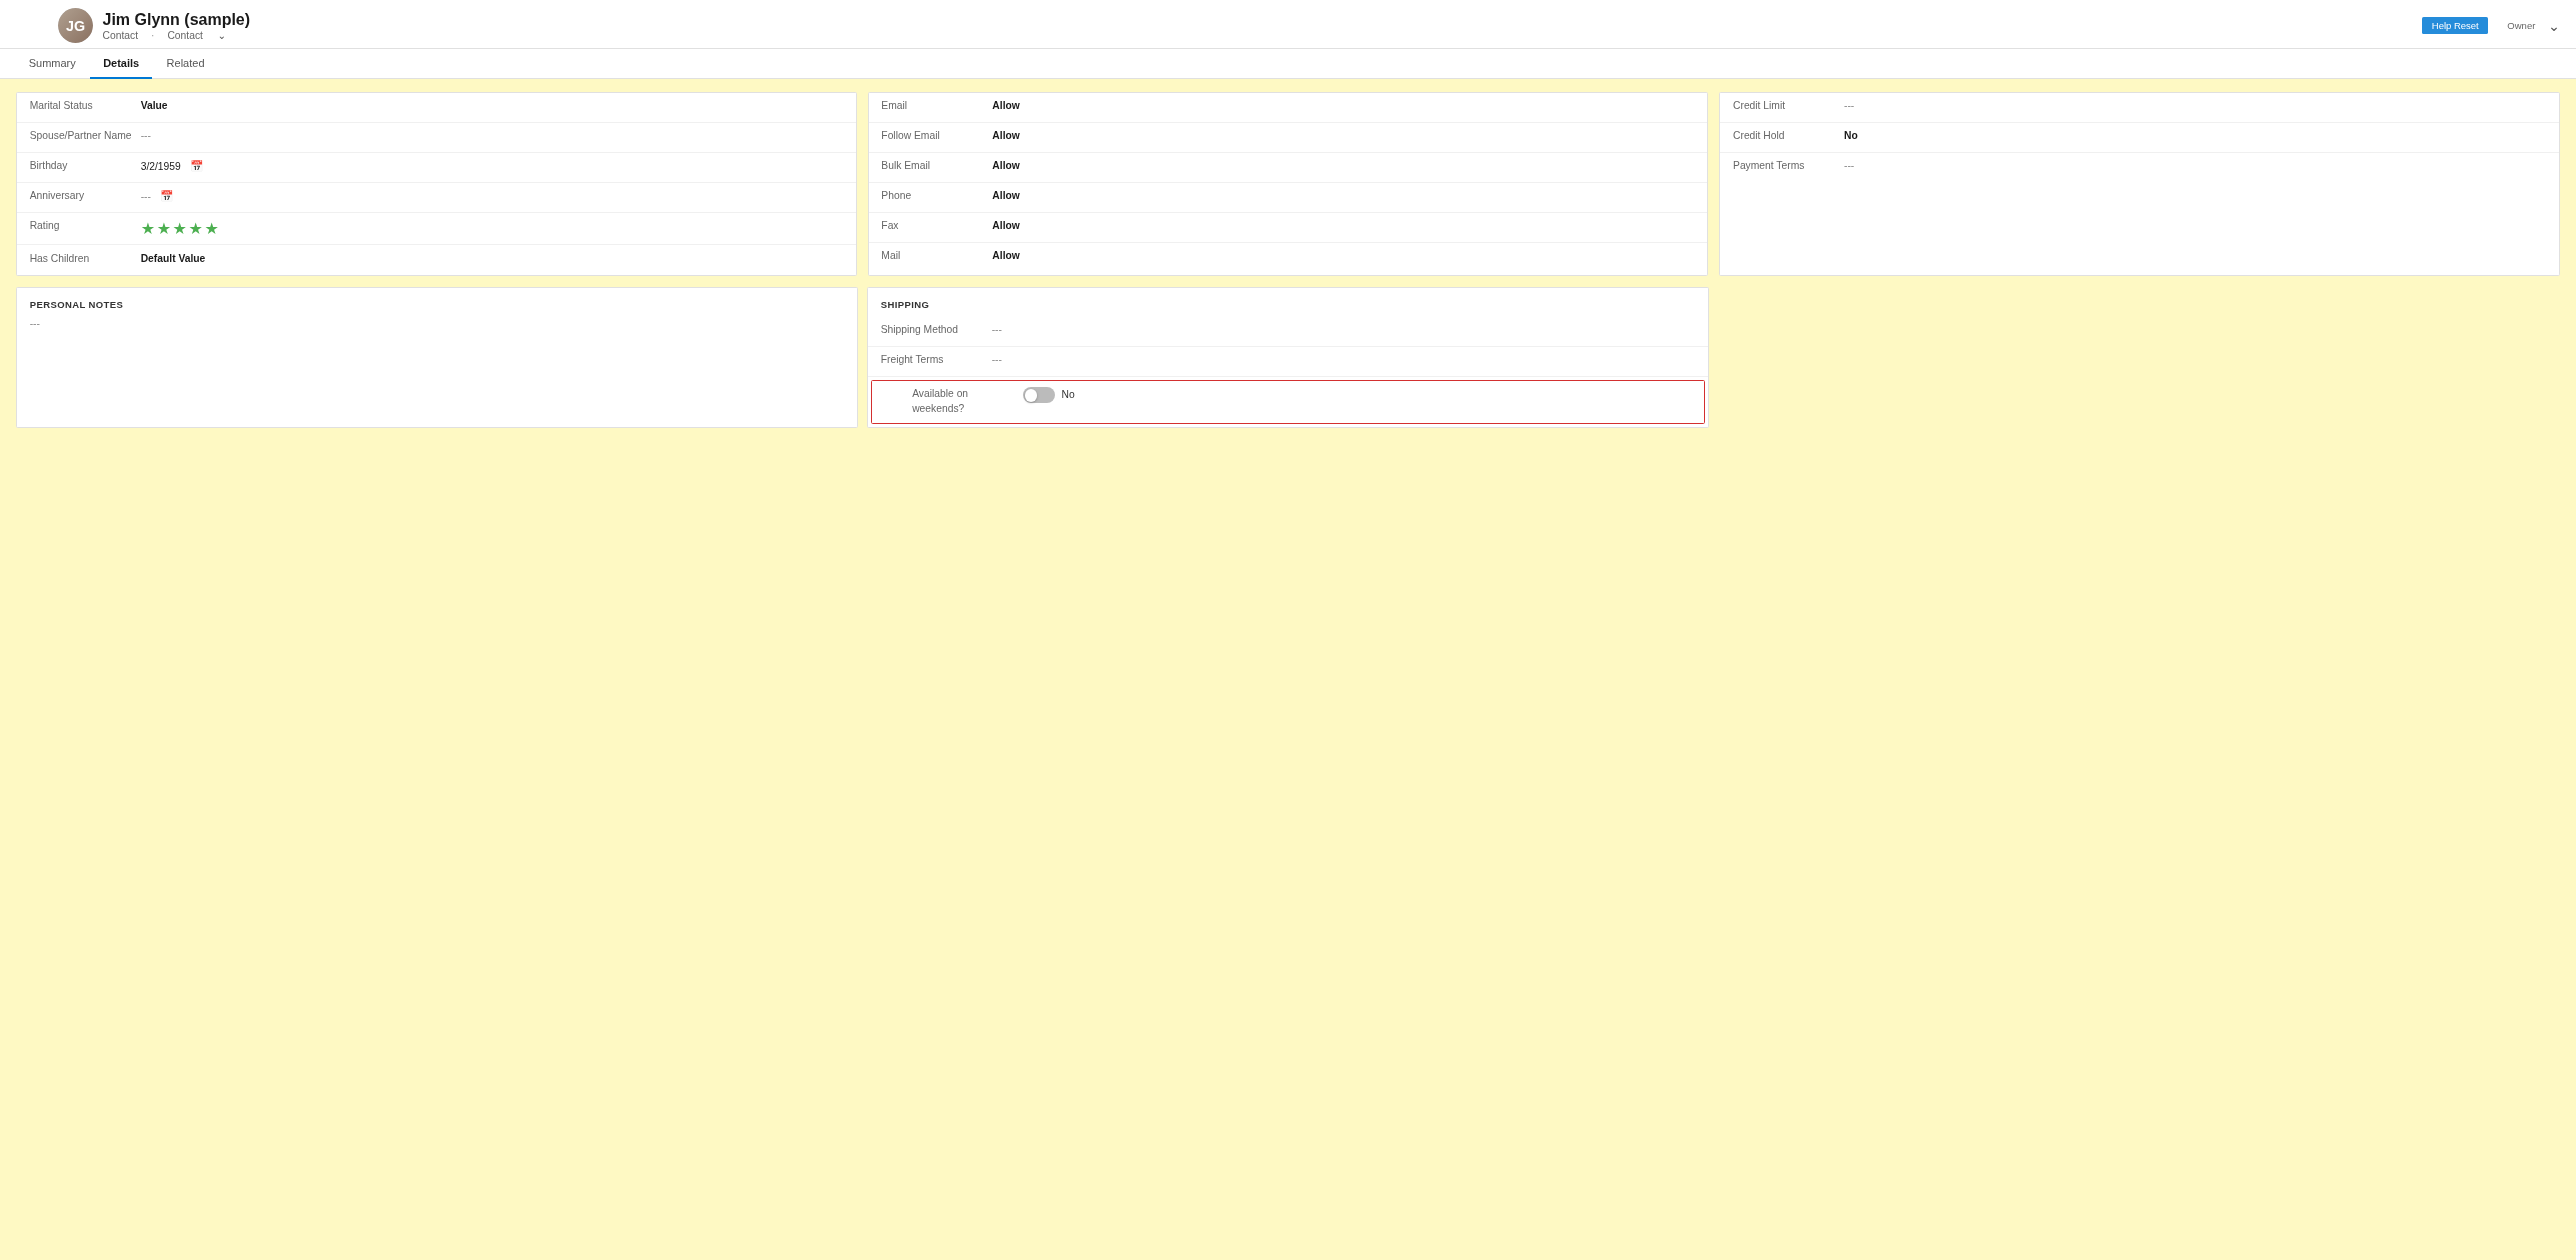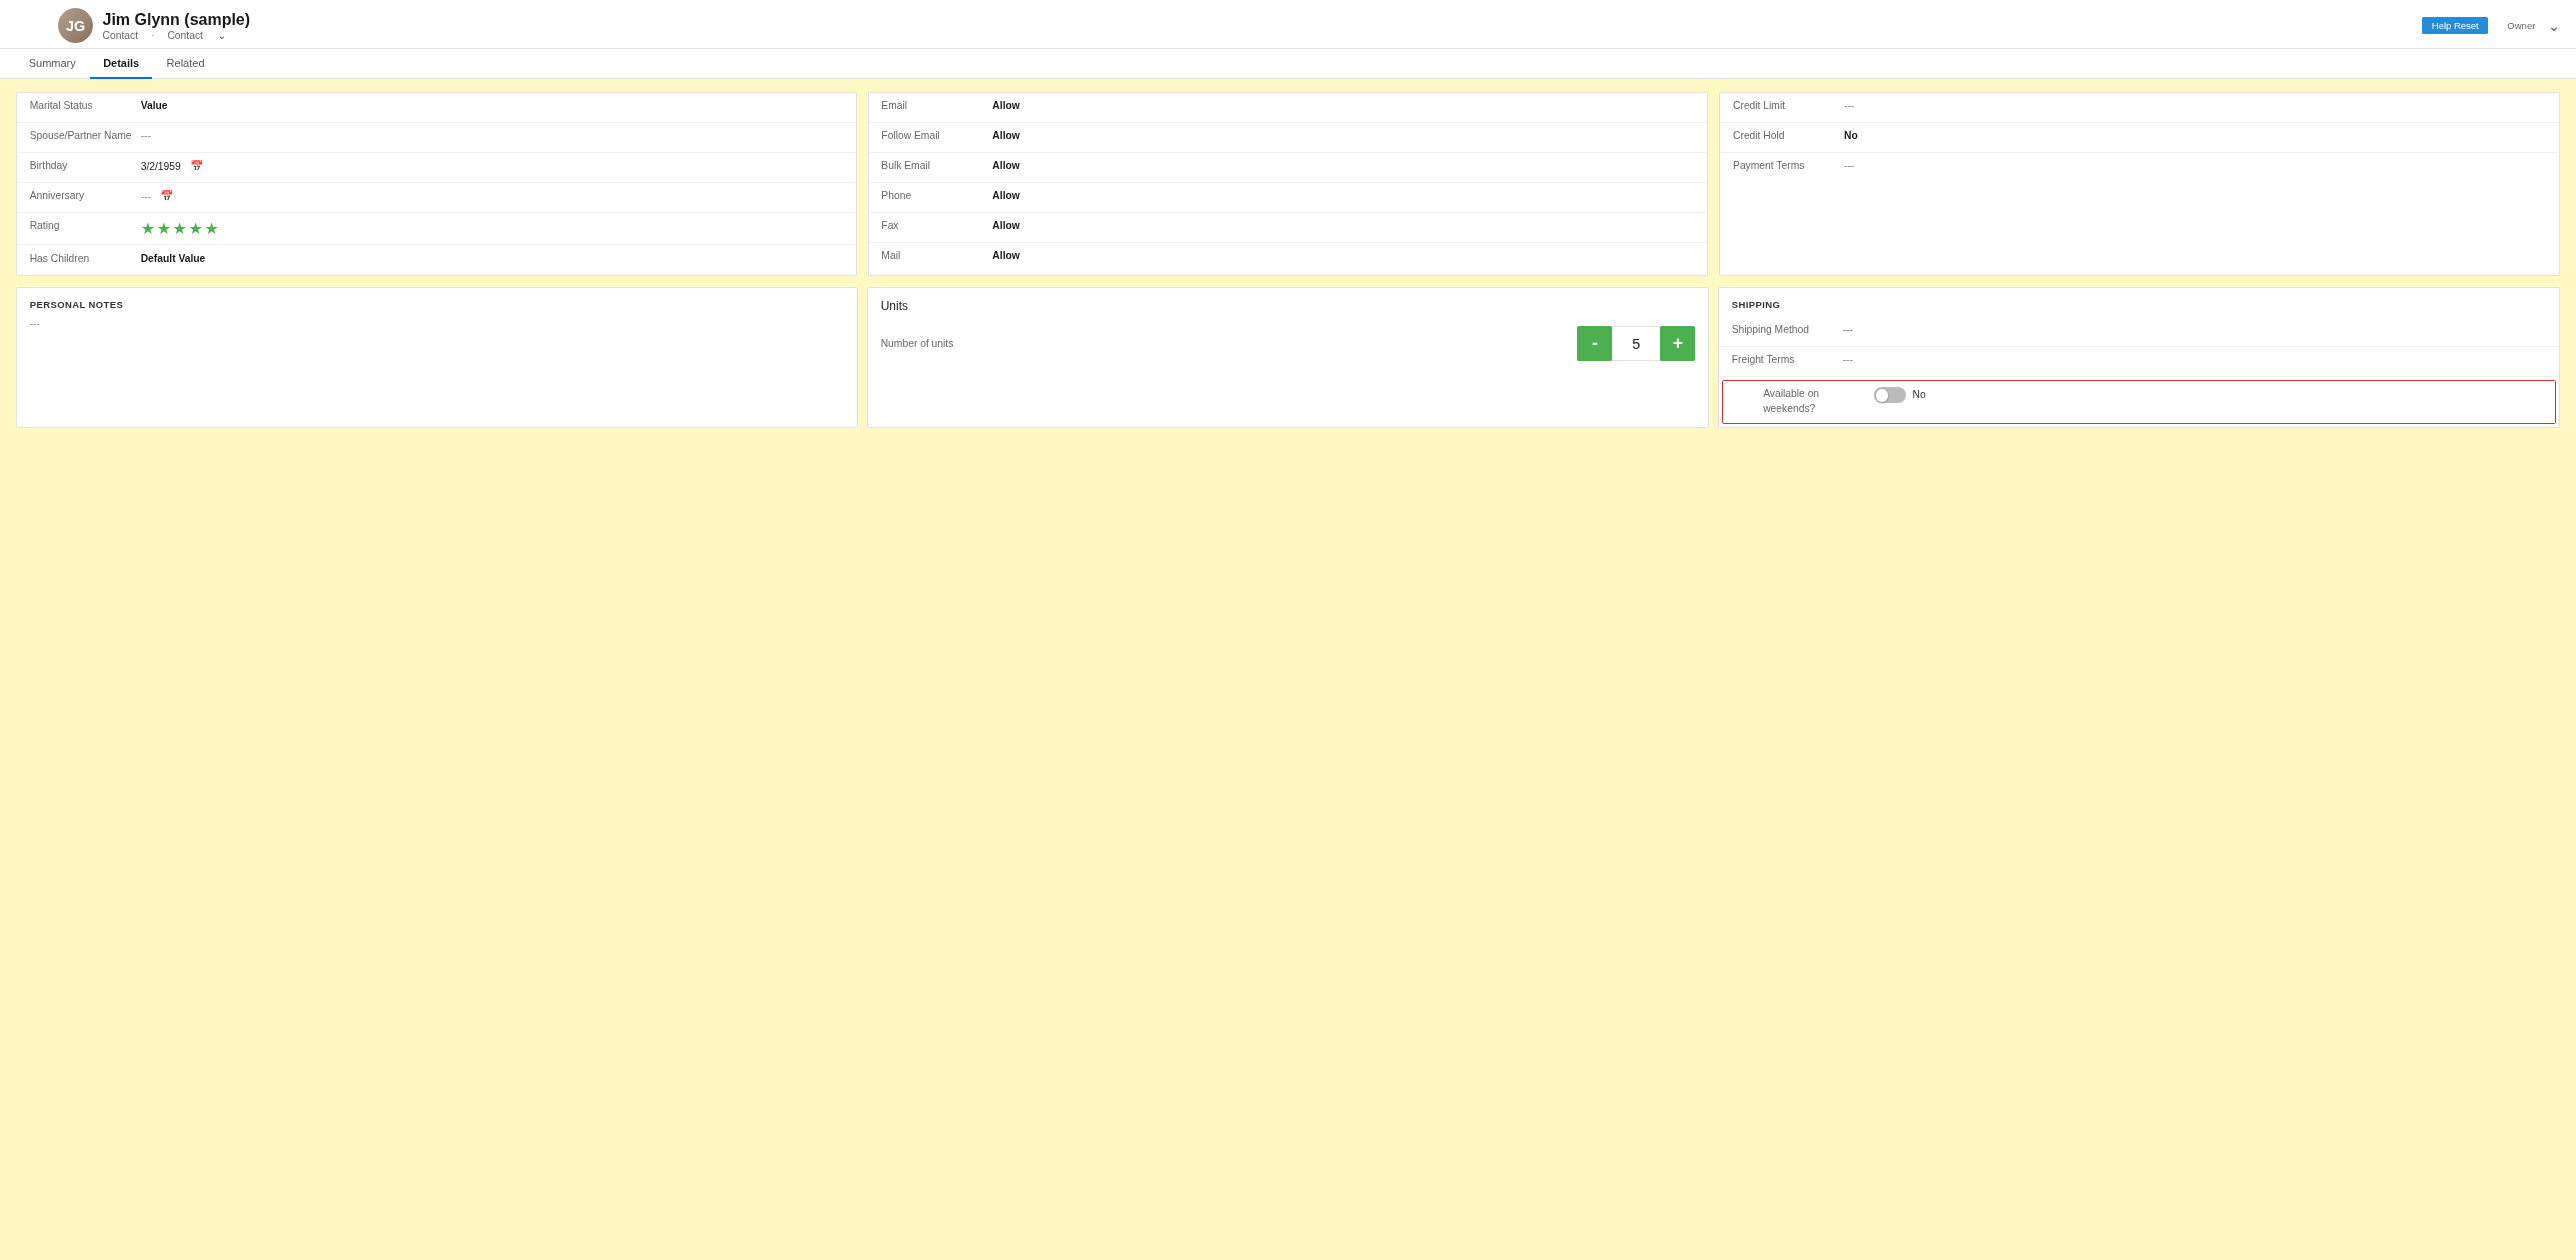--- a/index.html
+++ b/index.html
@@ -198,31 +198,20 @@
     </div>
   </div>
 
   <div class="bottom-row">
 
     <div class="personal-notes">
       <div class="personal-notes-title">PERSONAL NOTES</div>
       <div class="personal-notes-content">---</div>
     </div>
 
-    <div class="units-card">
-      <div class="units-title">Units</div>
-      <div class="units-row">
-        <span class="units-label">Number of units</span>
-        <div class="units-controls">
-          <button class="units-btn">-</button>
-          <div class="units-value">5</div>
-          <button class="units-btn">+</button>
-        </div>
-      </div>
-    </div>
 
     <div class="shipping-card">
       <div class="card-section-title">SHIPPING</div>
       <div class="field-row">
         <span class="field-label">Shipping Method</span>
         <span class="field-value dash">---</span>
       </div>
       <div class="field-row">
         <span class="field-label">Freight Terms</span>
         <span class="field-value dash">---</span>

